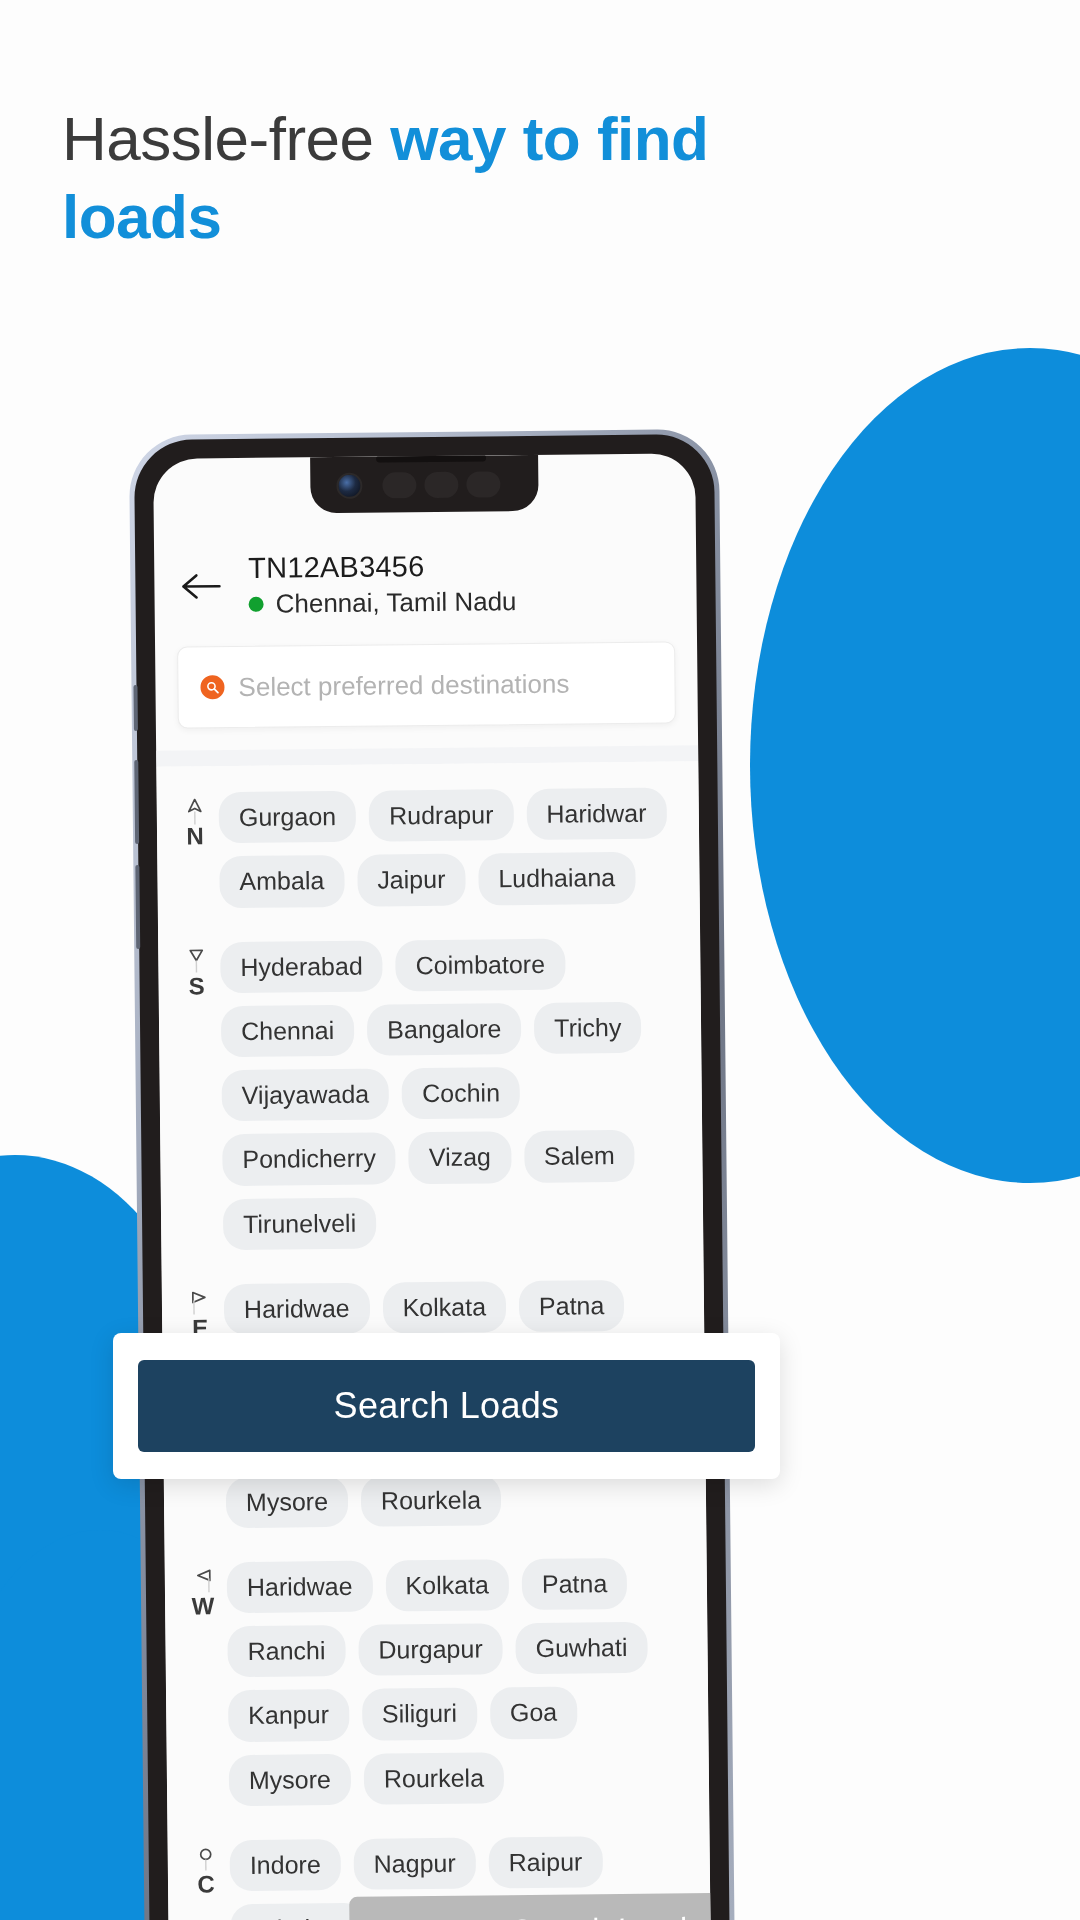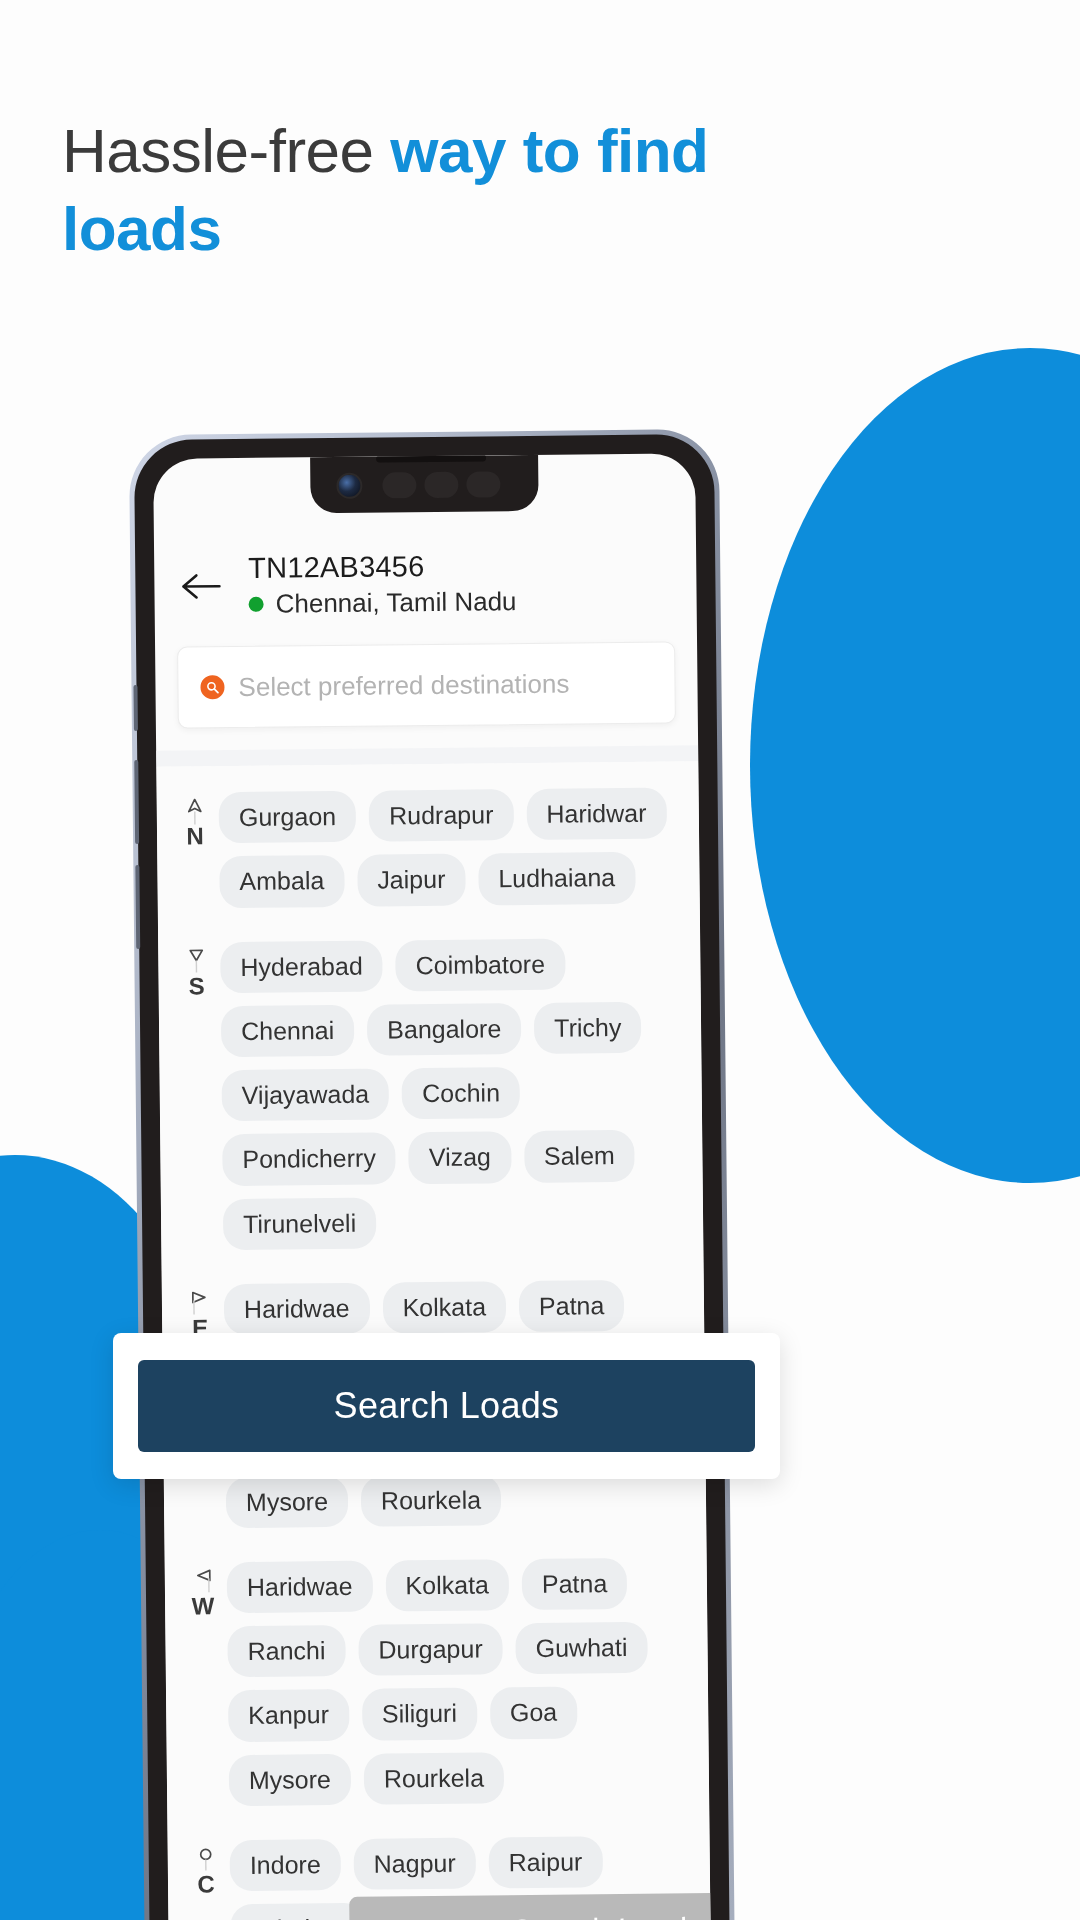--- a/index.html
+++ b/index.html
@@ -33,21 +33,21 @@
     left: -60px; bottom: -170px;
     width: 320px; height: 560px;
     background: #0d8ddb;
     border-radius: 50%;
     z-index: 0;
   }
 
   
   .headline {
     position: absolute;
-    left: 62px; top: 112px;
+    left: 62px; top: 100px;
     width: 740px;
     font-size: 62px;
     line-height: 1.25;
     font-weight: 400;
     color: #3b3b3b;
     letter-spacing: -0.5px;
     z-index: 5;
   }
   .headline .accent { color: #128fd9; font-weight: 700; }
 

